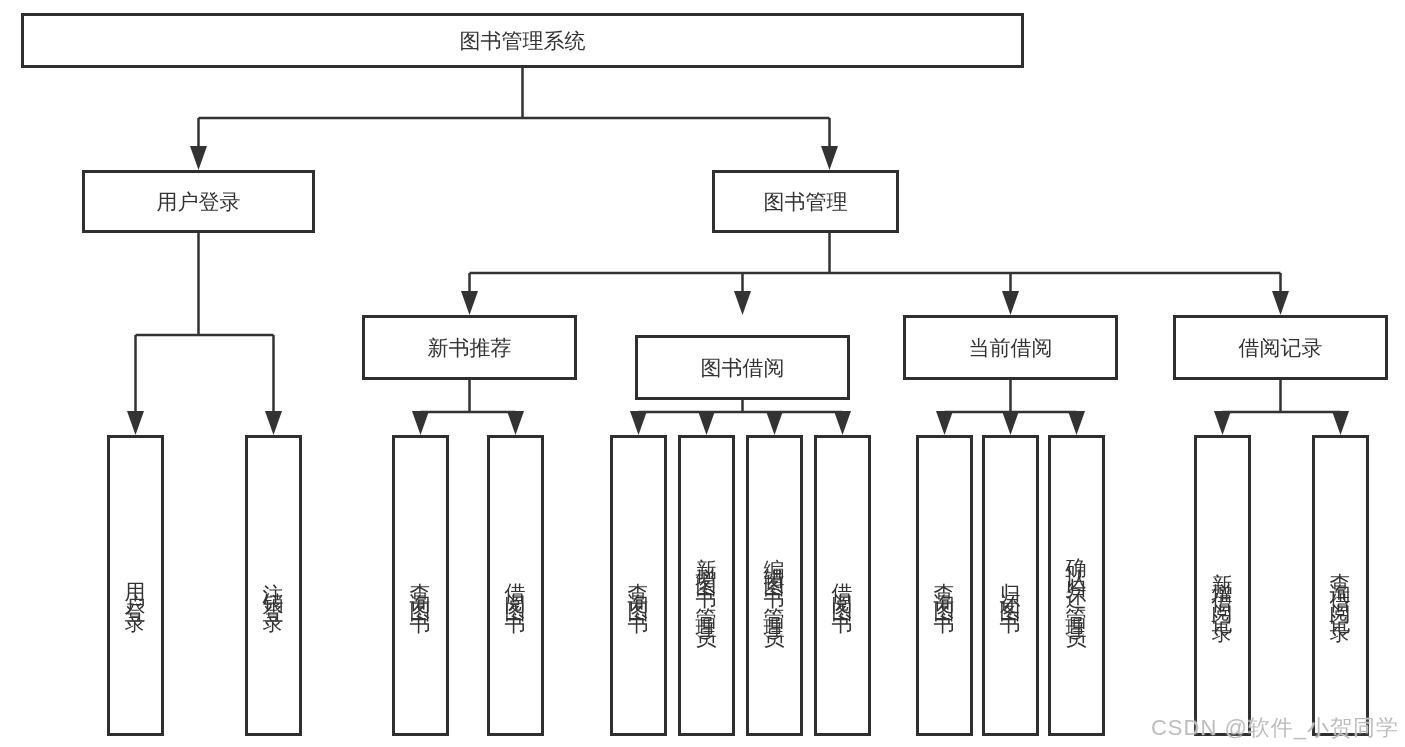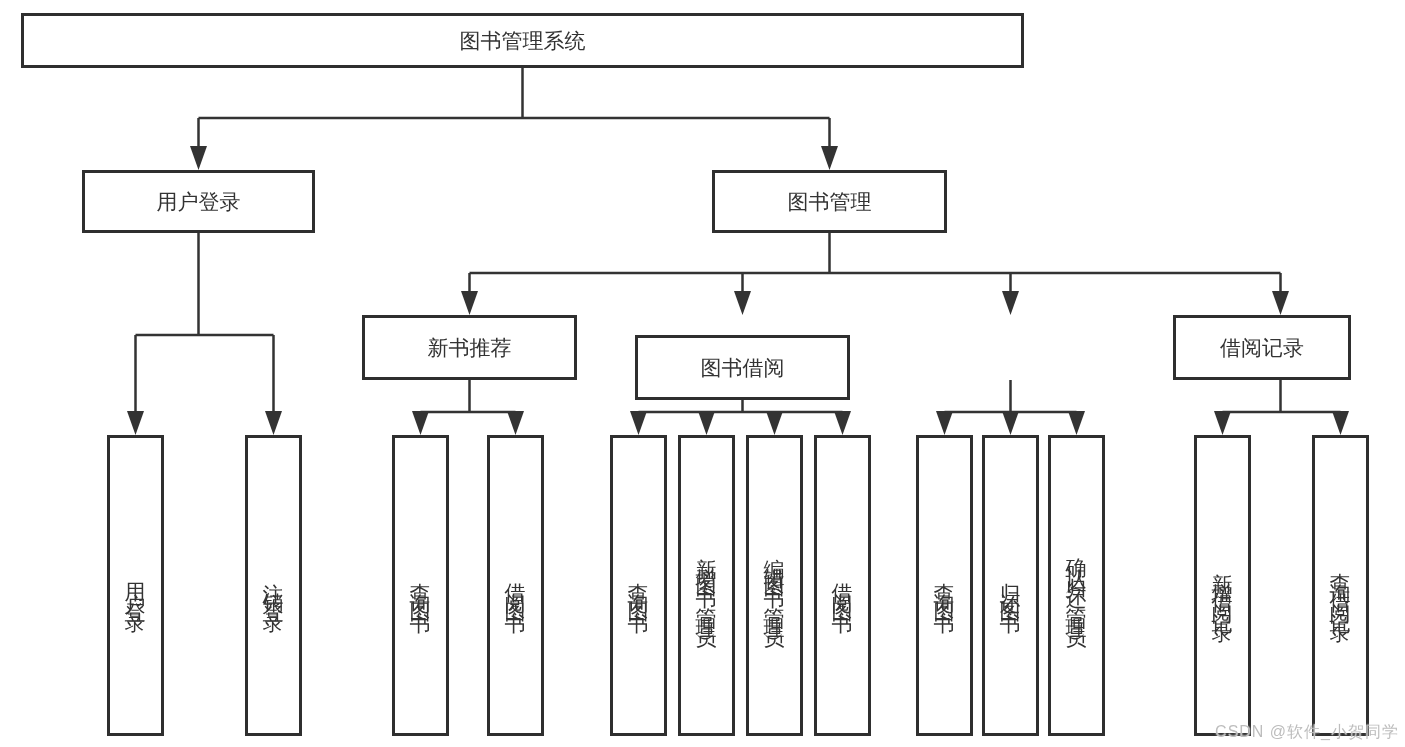--- a/index.html
+++ b/index.html
@@ -33,26 +33,26 @@
     justify-content: center;
     text-align: center;
     line-height: 1;
   }
   #root-node {
     left: 21px; top: 13px; width: 1003px; height: 55px;
     font-size: 21px;
   }
   .l2 { top: 170px; height: 63px; font-size: 21px; }
   #n-user-login  { left: 82px;  width: 233px; }
-  #n-book-mgmt   { left: 712px; width: 235px; }
+  #n-book-mgmt   { left: 712px; width: 187px; }
   .l3 { top: 315px; height: 65px; font-size: 21px; align-items: center; }
   #n-new-book       { left: 362px;  width: 215px; }
   #n-book-borrow    { left: 635px;  width: 215px; margin-top: 20px; }
   #n-current-borrow { left: 903px;  width: 215px; }
-  #n-borrow-record  { left: 1173px; width: 178px; }
+  #n-borrow-record  { left: 1173px; width: 215px; }
   .leaf {
     top: 435px; height: 301px; width: 57px;
     font-size: 21px;
   }
   .leaf .vtext {
     writing-mode: vertical-rl;
     text-orientation: mixed;
     letter-spacing: 10px;
     line-height: 1;
     white-space: nowrap;
@@ -67,21 +67,21 @@
   #lf-bb-borrow     { left: 814px; }
   #lf-cb-query      { left: 916px; }
   #lf-cb-return     { left: 982px; }
   #lf-cb-confirm    { left: 1048px; }
   #lf-br-add        { left: 1194px; }
   #lf-br-query      { left: 1312px; }
   #watermark {
     position: absolute;
     right: 6px;
     bottom: 4px;
-    font-size: 16px;
+    font-size: 22px;
     color: #bdbdbd;
     text-shadow: 0 0 2px #ffffff;
     letter-spacing: 1px;
   }
 </style>
 </head>
 <body>
 
 <div id="canvas">
 
@@ -148,20 +148,23 @@
   <div class="node l2" id="n-book-mgmt">
     <span>图书管理</span>
   </div>
 
   <div class="node l3" id="n-new-book">
     <span>新书推荐</span>
   </div>
   <div class="node l3" id="n-book-borrow">
     <span>图书借阅</span>
   </div>
+  <div class="node l3" id="n-current-borrow">
+    <span>当前借阅</span>
+  </div>
   <div class="node l3" id="n-borrow-record">
     <span>借阅记录</span>
   </div>
 
   <div class="node leaf" id="lf-user-login">
     <span class="vtext">用户登录</span>
   </div>
   <div class="node leaf" id="lf-logout">
     <span class="vtext">注销登录</span>
   </div>

